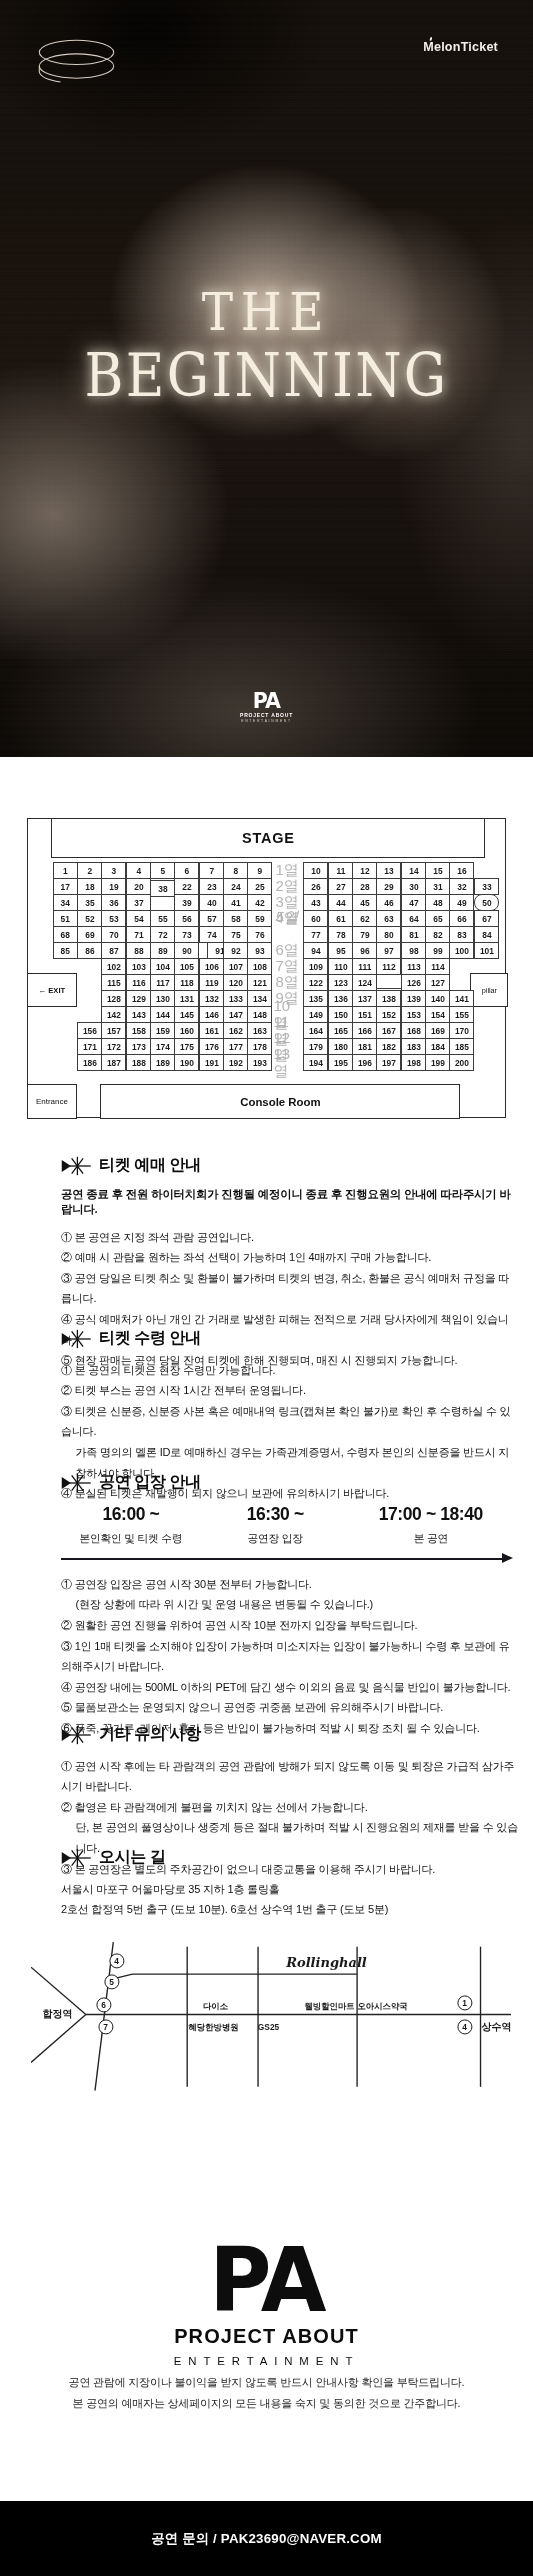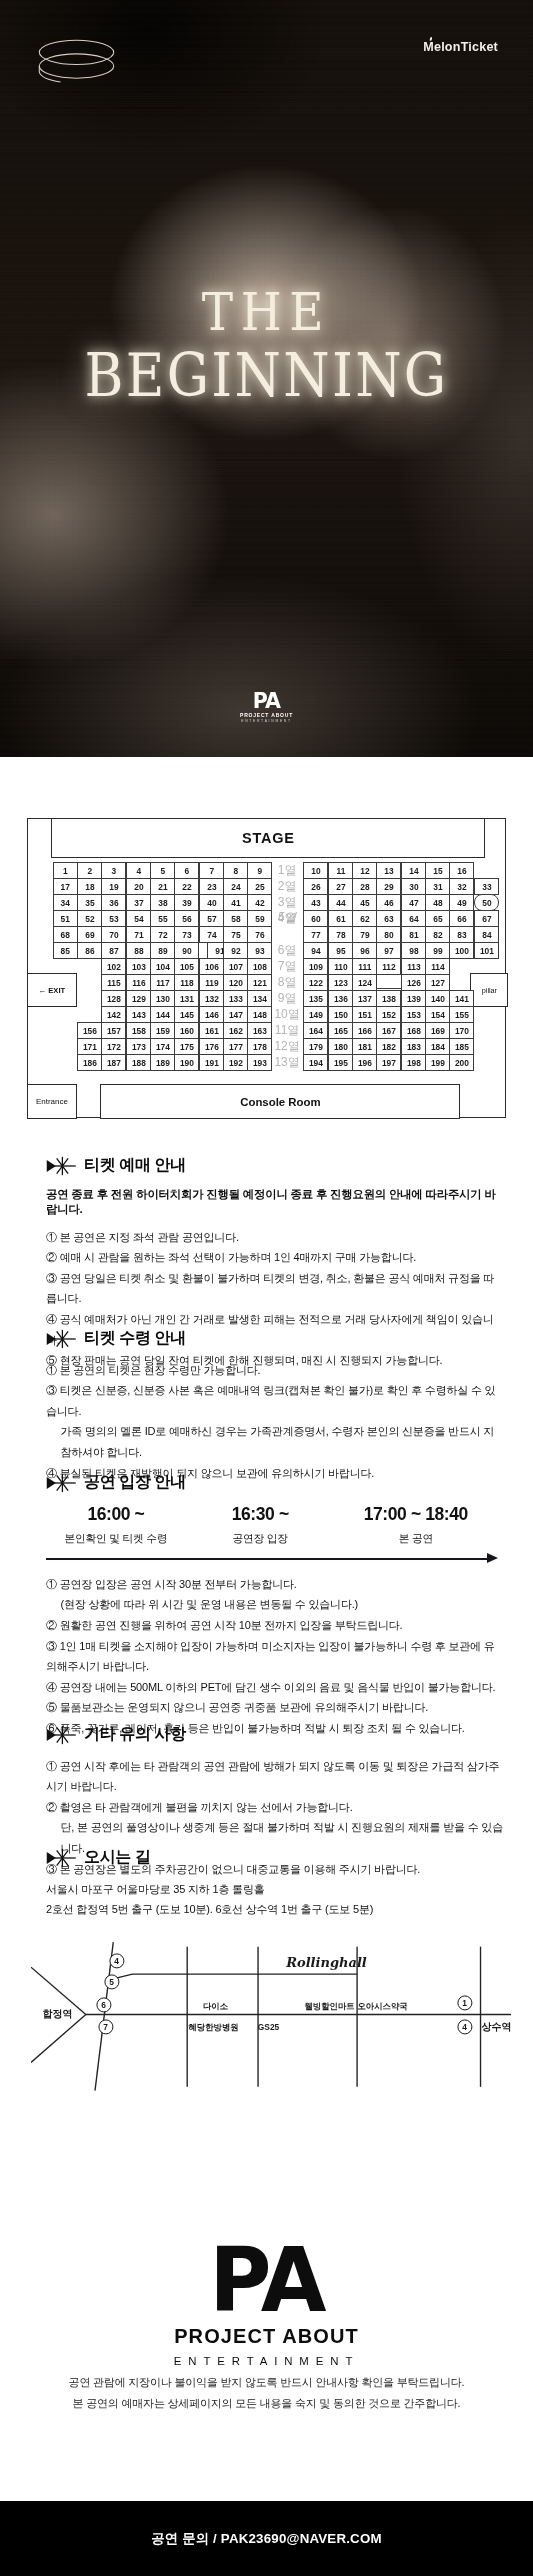--- a/index.html
+++ b/index.html
@@ -45,30 +45,30 @@
 
   
   .seatmap { position:absolute; left:27.4px; top:818px; width:479px; height:300px;
     border:1.5px solid #2b2b2b; background:#fff; }
   .stage { position:absolute; left:23px; top:-1.5px; width:434px; height:40px; border:1.5px solid #2b2b2b;
     display:flex; align-items:center; justify-content:center; font-weight:bold; font-size:14.5px;
     letter-spacing:0.8px; color:#111; }
   .seat { position:absolute; width:25px; height:17px; border:0.8px solid #3c3c3c; background:#fff;
     display:flex; align-items:center; justify-content:center; font-size:8.4px; font-weight:600; color:#1c1c1c; }
   .rowlab { position:absolute; width:27.4px; height:17px; display:flex; align-items:center;
-    justify-content:center; font-size:12px; color:#b5b5b5; }
+    justify-content:center; font-size:15px; color:#b5b5b5; }
   .mapbox { position:absolute; border:1.5px solid #2b2b2b; background:#fff; display:flex;
     align-items:center; justify-content:center; color:#111; }
   .exitbox { left:-1.5px; top:154px; width:50px; height:34px; font-size:7.6px; font-weight:600; }
   .pillarbox { right:-3px; top:154px; width:38px; height:34px; font-size:7.2px; }
   .entrancebox { left:-1.5px; top:265px; width:50px; height:35px; font-size:8px; }
   .consolebox { left:72px; top:265px; width:360px; height:35px; font-size:11.4px; font-weight:bold; }
 
   
-  .section { position:absolute; left:46px; width:457px; color:#111; }
+  .section { position:absolute; left:61px; width:457px; color:#111; }
   .sec-head { display:flex; align-items:center; gap:7.6px; margin-bottom:10.7px; }
   .sec-head h2 { font-size:16px; font-weight:800; letter-spacing:-0.4px; color:#0c0c0c; }
   .intro { font-weight:bold; font-size:11.4px; margin-bottom:10px; letter-spacing:-0.2px; }
   .items div { font-size:11px; line-height:20.6px; letter-spacing:-0.2px; }
   .items div.indent { padding-left:14.5px; }
 
   
   .timeline { display:flex; width:451px; margin-top:4.6px; }
   .tl-col { text-align:center; }
   .tl-col:nth-child(1){ width:31%; } .tl-col:nth-child(2){ width:33%; } .tl-col:nth-child(3){ width:36%; }
@@ -160,21 +160,21 @@
       <div class="seat" style="left: 324px; top: 59px;">28</div>
       <div class="seat" style="left: 348px; top: 59px;">29</div>
       <div class="seat" style="left: 373px; top: 59px;">30</div>
       <div class="seat" style="left: 397px; top: 59px;">31</div>
       <div class="seat" style="left: 421px; top: 59px;">32</div>
       <div class="seat" style="left: 446px; top: 59px;">33</div>
       <div class="seat" style="left: 24.4px; top: 75px;">34</div>
       <div class="seat" style="left: 49px; top: 75px;">35</div>
       <div class="seat" style="left: 73px; top: 75px;">36</div>
       <div class="seat" style="left: 98px; top: 75px;">37</div>
-      <div class="seat" style="left: 122px; top: 75px;">38</div>
+      <div class="seat" style="left: 122px; top: 61px;">38</div>
       <div class="seat" style="left: 146px; top: 75px;">39</div>
       <div class="seat" style="left: 171px; top: 75px;">40</div>
       <div class="seat" style="left: 195px; top: 75px;">41</div>
       <div class="seat" style="left: 219px; top: 75px;">42</div>
       <div class="rowlab" style="left: 245px; top: 75px;">3열</div>
       <div class="seat" style="left: 275px; top: 75px;">43</div>
       <div class="seat" style="left: 300px; top: 75px;">44</div>
       <div class="seat" style="left: 324px; top: 75px;">45</div>
       <div class="seat" style="left: 348px; top: 75px;">46</div>
       <div class="seat" style="left: 373px; top: 75px;">47</div>
@@ -370,20 +370,21 @@
         <polygon points="1,5 1,21 13,13" fill="#111"></polygon>
         <line x1="11" y1="13" x2="39" y2="13" stroke="#111" stroke-width="1.7"></line>
         <line x1="14" y1="3" x2="29" y2="23" stroke="#111" stroke-width="1.7"></line>
         <line x1="29" y1="3" x2="14" y2="23" stroke="#111" stroke-width="1.7"></line>
         <line x1="21.5" y1="1" x2="21.5" y2="25" stroke="#111" stroke-width="1.7"></line>
       </svg>
       <h2>티켓 수령 안내</h2>
     </div>
     <div class="items">
         <div>① 본 공연의 티켓은 현장 수령만 가능합니다.</div>
+        <div>② 티켓 부스는 공연 시작 1시간 전부터 운영됩니다.</div>
         <div>③ 티켓은 신분증, 신분증 사본 혹은 예매내역 링크(캡쳐본 확인 불가)로 확인 후 수령하실 수 있습니다.</div>
         <div class="indent">가족 명의의 멜론 ID로 예매하신 경우는 가족관계증명서, 수령자 본인의 신분증을 반드시 지참하셔야 합니다.</div>
         <div>④ 분실된 티켓은 재발행이 되지 않으니 보관에 유의하시기 바랍니다.</div>
       </div>
   </div>
 
   <div class="section" style="top:1472px">
     <div class="sec-head">
       <svg width="30.5" height="20" viewBox="0 0 40 26">
         <polygon points="1,5 1,21 13,13" fill="#111"></polygon>

